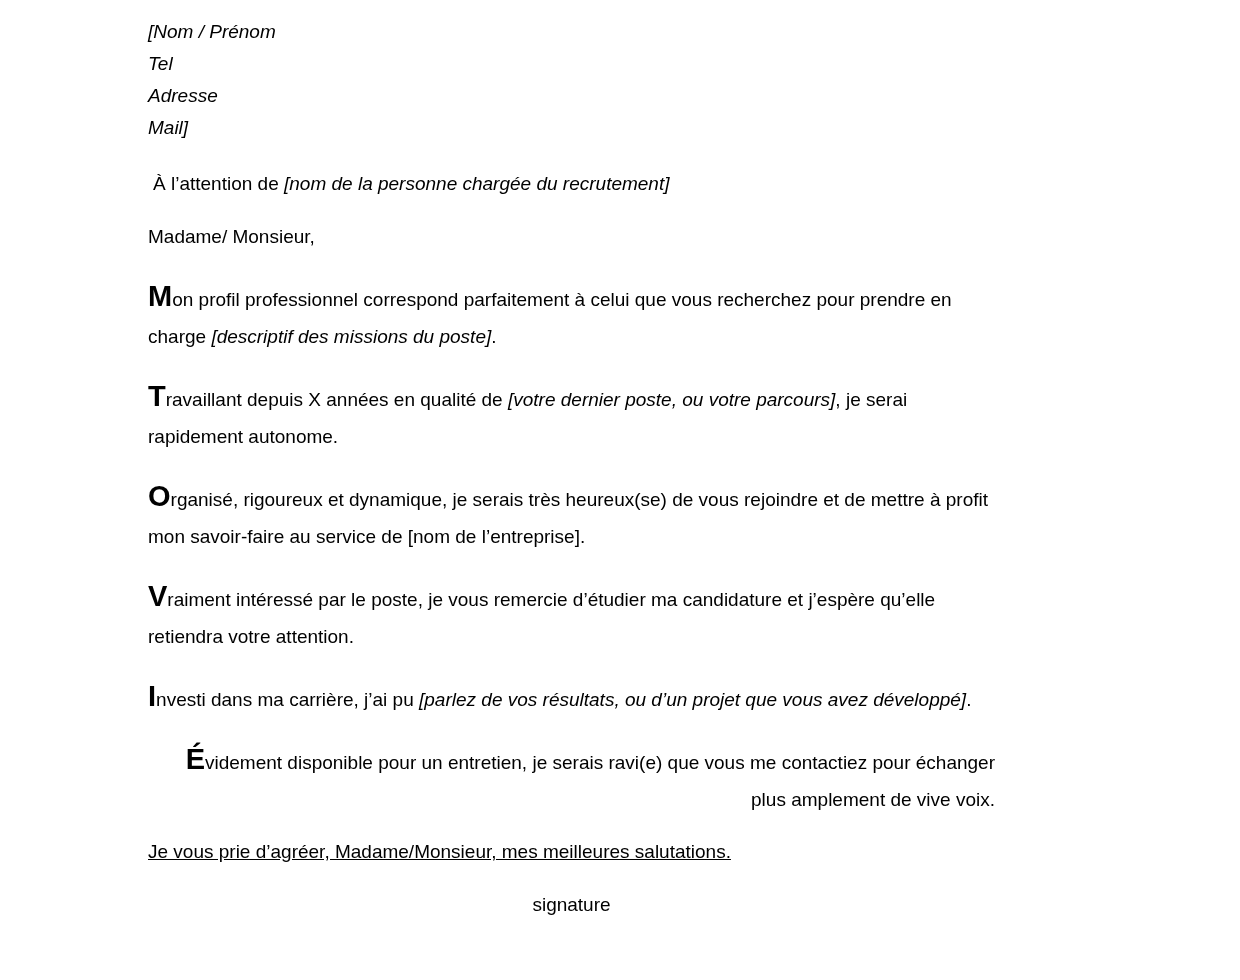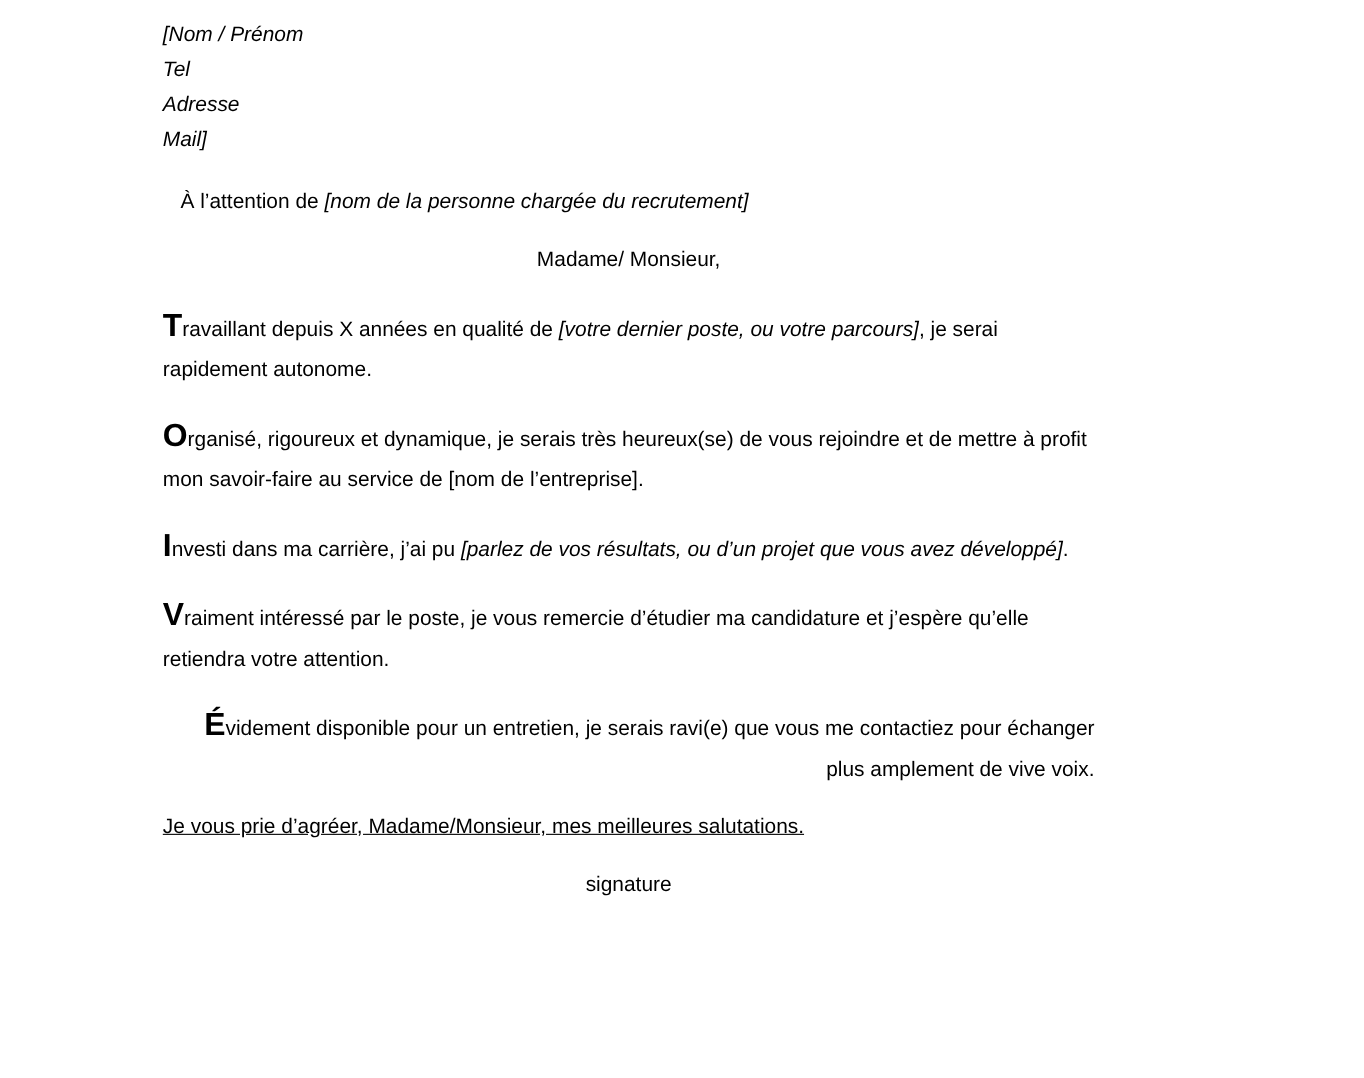--- a/index.html
+++ b/index.html
@@ -24,26 +24,25 @@
     line-height: 32px;
     margin-bottom: 21px;
   }
   .company-line {
     font-style: italic;
     line-height: 37px;
     margin: 0 0 16px 0;
   }
   .attention-line {
     line-height: 37px;
-    margin: 0 0 16px 16px;
+    margin: 0 0 16px 5px;
   }
   .salutation {
     line-height: 37px;
     margin: 0 0 26px 0;
-    text-align: center;
   }
   .body-paragraph {
     line-height: 37px;
     margin: 0 0 26px 0;
   }
   .body-paragraph:last-child {
     margin-bottom: 15px;
     text-align: right;
   }
   .initial {
@@ -76,24 +75,25 @@
       <div>Adresse</div>
       <div>Mail]</div>
     </div>
 
 
   <p class="attention-line"><span>À l’attention de </span><span class="italic">[nom de la personne chargée du recrutement]</span></p>
 
   <p class="salutation">Madame/ Monsieur,</p>
 
   <div id="letter-body">
+      <p class="body-paragraph"><span class="initial">M</span><span class="">on profil professionnel correspond parfaitement à celui que vous recherchez pour prendre en charge </span><span class="italic">[descriptif des missions du poste]</span><span class="">.</span></p>
       <p class="body-paragraph"><span class="initial">T</span><span class="">ravaillant depuis X années en qualité de </span><span class="italic">[votre dernier poste, ou votre parcours]</span><span class="">, je serai rapidement autonome.</span></p>
       <p class="body-paragraph"><span class="initial">O</span><span class="">rganisé, rigoureux et dynamique, je serais très heureux(se) de vous rejoindre et de mettre à profit mon savoir-faire au service de [nom de l’entreprise].</span></p>
+      <p class="body-paragraph"><span class="initial">V</span><span class="">raiment intéressé par le poste, je vous remercie d’étudier ma candidature et j’espère qu’elle retiendra votre attention.</span></p>
       <p class="body-paragraph"><span class="initial">I</span><span class="">nvesti dans ma carrière, j’ai pu </span><span class="italic">[parlez de vos résultats, ou d’un projet que vous avez développé]</span><span class="">.</span></p>
-      <p class="body-paragraph"><span class="initial">V</span><span class="">raiment intéressé par le poste, je vous remercie d’étudier ma candidature et j’espère qu’elle retiendra votre attention.</span></p>
       <p class="body-paragraph"><span class="initial">É</span><span class="">videment disponible pour un entretien, je serais ravi(e) que vous me contactiez pour échanger plus amplement de vive voix.</span></p>
     </div>
 
   <p class="closing">Je vous prie d’agréer, Madame/Monsieur, mes meilleures salutations.</p>
 
   <p class="signature">signature</p>
 
 </div>
 
 </body></html>

